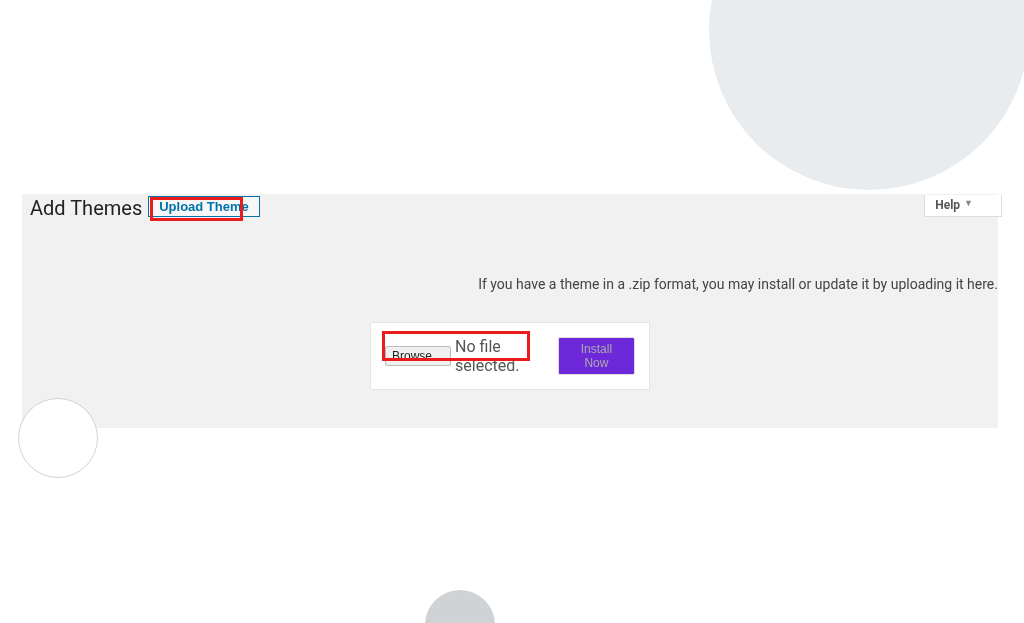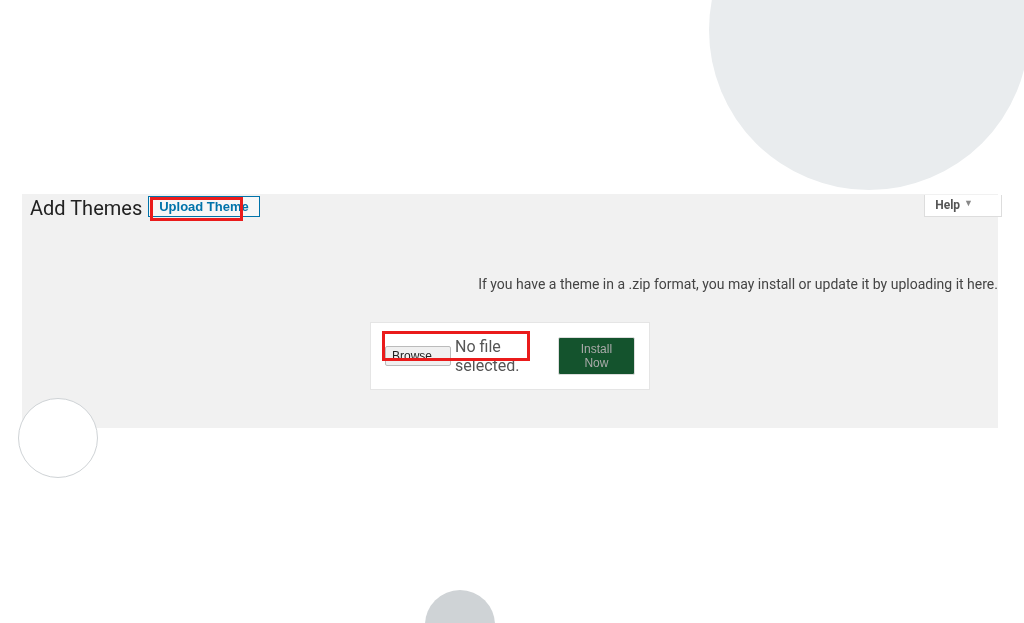--- a/index.html
+++ b/index.html
@@ -148,21 +148,21 @@
     }
 
     .file-status {
       font-size: 16px;
       color: #555;
     }
 
     .install-btn {
       padding: 4px 10px;
       border: 1px solid #ddd;
-      background: #14532d;
+      background: #6d28d9;
       color: #aaa;
       font-size: 12px;
       border-radius: 2px;
       cursor: pointer;
     }
 
     .highlight-browse {
       position: absolute;
       left: 11px;
       top: 8px;

